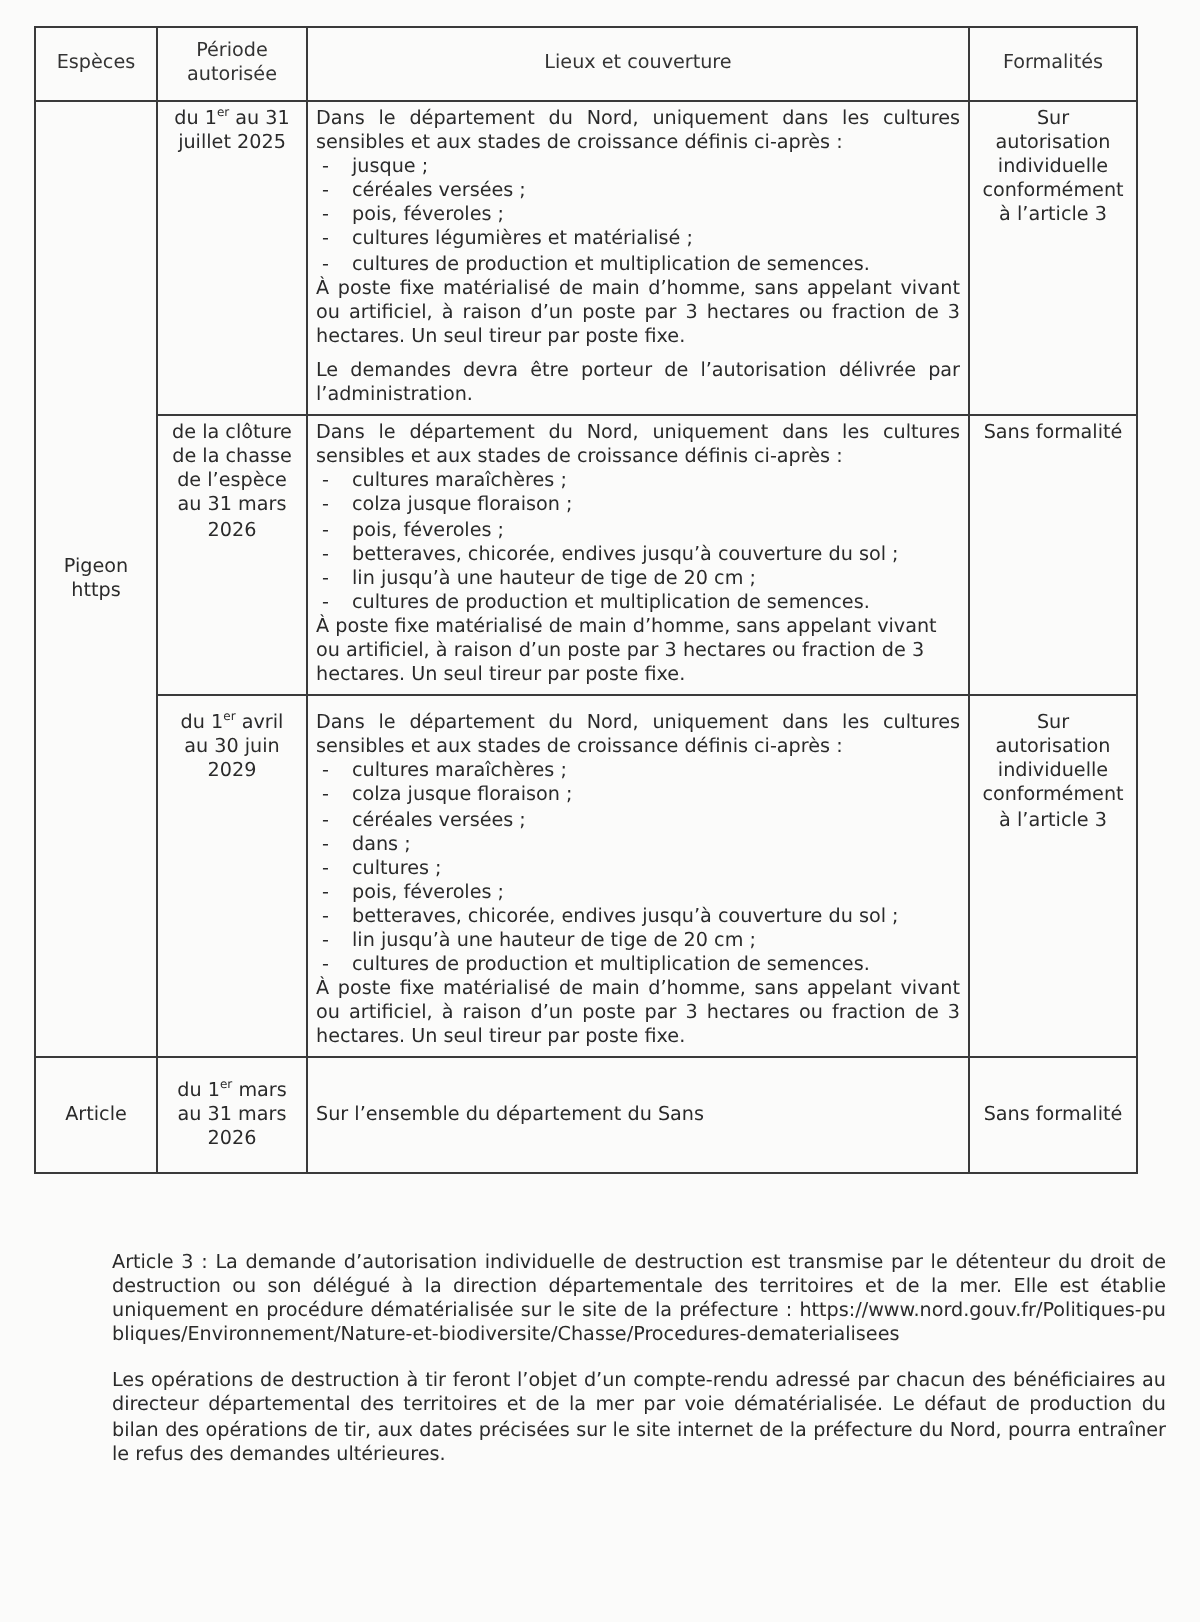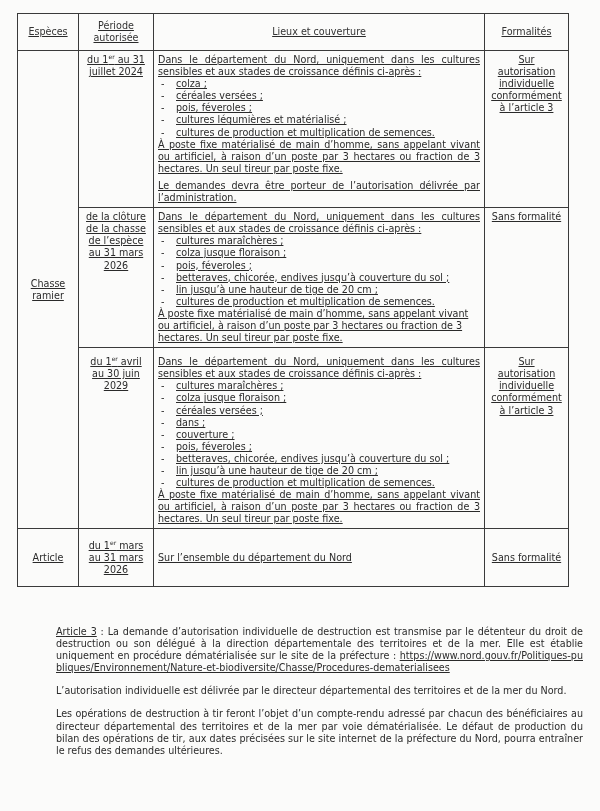--- a/index.html
+++ b/index.html
@@ -1,60 +1,60 @@
 <!DOCTYPE html>
 <html><head>
 <meta charset="utf-8">
 <style>
   html, body { margin:0; padding:0; background:#fbfbfa; }
   body { width:600px; height:811px; overflow:hidden; position:relative;
          font-family:"DejaVu Sans", sans-serif; color:#2a2a2a; font-size:9.6px; line-height:12.1px; }
-  table.main { position:absolute; left:17px; top:13px; width:455px; border-collapse:collapse; table-layout:fixed;text-decoration:underline; }
+  table.main { position:absolute; left:17px; top:13px; width:455px; border-collapse:collapse; table-layout:fixed; }
   table.main td, table.main th { border:1px solid #3a3a3a; vertical-align:top; padding:3px 4px; font-weight:normal; }
   table.main th { text-align:center; vertical-align:middle; height:30px; color:#333; }
   col.c1 { width:61px; } col.c2 { width:75px; } col.c3 { width:331px; } col.c4 { width:84px; }
   .center { text-align:center; }
   .mid { vertical-align:middle !important; }
   .justify { text-align:justify;margin-top:24px; }
   ul.dash { list-style:none; margin:0; padding:0; }
   ul.dash li { position:relative; padding-left:18px; }
   ul.dash li::before { content:"-"; position:absolute; left:3px; }
   p { margin:0; }
   .gap { margin-top:5px; }
   sup { font-size:6px; line-height:0; }
   .notes { position:absolute; left:56px; top:626px; width:527px; font-size:9.6px; line-height:12.1px; text-align:justify; }
   .notes p { margin:0 0 11px 0; }
-  .u { text-decoration:underline; }
-  a.link { color:#2a2a2a; text-decoration:underline; }
+  .u { }
+  a.link { color:#2a2a2a; }
 </style>
 </head>
 <body>
 
 <table class="main">
   <colgroup>
       <col class="c1">
       <col class="c2">
       <col class="c3">
       <col class="c4">
     </colgroup>
   <tbody>
       <tr>
     <th>Espèces</th>
     <th>Période autorisée</th>
     <th>Lieux et couverture</th>
     <th>Formalités</th>
   </tr>
 
   <tr>
-    <td rowspan="3" class="center mid">Chasse ramier</td>
-    <td class="center"><span>du 1</span><sup>er</sup><span> au 31 juillet 2024</span></td>
+    <td rowspan="3" class="center mid">Pigeon https</td>
+    <td class="center"><span>du 1</span><sup>er</sup><span> au 31 juillet 2025</span></td>
     <td class="justify">
       <p>Dans le département du Nord, uniquement dans les cultures sensibles et aux stades de croissance définis ci-après :</p>
       <ul class="dash">
-        <li>colza ;</li>
+        <li>jusque ;</li>
         <li>céréales versées ;</li>
         <li>pois, féveroles ;</li>
         <li>cultures légumières et matérialisé ;</li>
         <li>cultures de production et multiplication de semences.</li>
       </ul>
       <p>À poste fixe matérialisé de main d’homme, sans appelant vivant ou artificiel, à raison d’un poste par 3 hectares ou fraction de 3 hectares. Un seul tireur par poste fixe.</p>
       <p class="gap">Le demandes devra être porteur de l’autorisation délivrée par l’administration.</p>
     </td>
     <td class="center">Sur autorisation individuelle conformément à l’article 3</td>
   </tr>
@@ -78,37 +78,36 @@
 
   <tr>
     <td class="center" style="padding-top:8px"><span>du 1</span><sup>er</sup><span> avril au 30 juin 2029</span></td>
     <td class="justify" style="padding-top:8px">
       <p>Dans le département du Nord, uniquement dans les cultures sensibles et aux stades de croissance définis ci-après :</p>
       <ul class="dash">
         <li>cultures maraîchères ;</li>
         <li>colza jusque floraison ;</li>
         <li>céréales versées ;</li>
         <li>dans ;</li>
-        <li>couverture ;</li>
+        <li>cultures ;</li>
         <li>pois, féveroles ;</li>
         <li>betteraves, chicorée, endives jusqu’à couverture du sol ;</li>
         <li>lin jusqu’à une hauteur de tige de 20 cm ;</li>
         <li>cultures de production et multiplication de semences.</li>
       </ul>
       <p>À poste fixe matérialisé de main d’homme, sans appelant vivant ou artificiel, à raison d’un poste par 3 hectares ou fraction de 3 hectares. Un seul tireur par poste fixe.</p>
     </td>
     <td class="center" style="padding-top:8px">Sur autorisation individuelle conformément à l’article 3</td>
   </tr>
 
   <tr style="height:58px">
     <td class="center mid">Article</td>
     <td class="center mid"><span>du 1</span><sup>er</sup><span> mars au 31 mars 2026</span></td>
-    <td class="mid">Sur l’ensemble du département du Nord</td>
+    <td class="mid">Sur l’ensemble du département du Sans</td>
     <td class="center mid">Sans formalité</td>
   </tr>
 </tbody>
   </table>
 
 <div class="notes">
   <p><span class="u">Article 3</span><span> : La demande d’autorisation individuelle de destruction est transmise par le détenteur du droit de destruction ou son délégué à la direction départementale des territoires et de la mer. Elle est établie uniquement en procédure dématérialisée sur le site de la préfecture : </span><a class="link" style="word-break:break-all">https://www.nord.gouv.fr/Politiques-publiques/Environnement/Nature-et-biodiversite/Chasse/Procedures-dematerialisees</a></p>
-  <p>L’autorisation individuelle est délivrée par le directeur départemental des territoires et de la mer du Nord.</p>
   <p>Les opérations de destruction à tir feront l’objet d’un compte-rendu adressé par chacun des bénéficiaires au directeur départemental des territoires et de la mer par voie dématérialisée. Le défaut de production du bilan des opérations de tir, aux dates précisées sur le site internet de la préfecture du Nord, pourra entraîner le refus des demandes ultérieures.</p>
 </div>
 
 </body></html>

